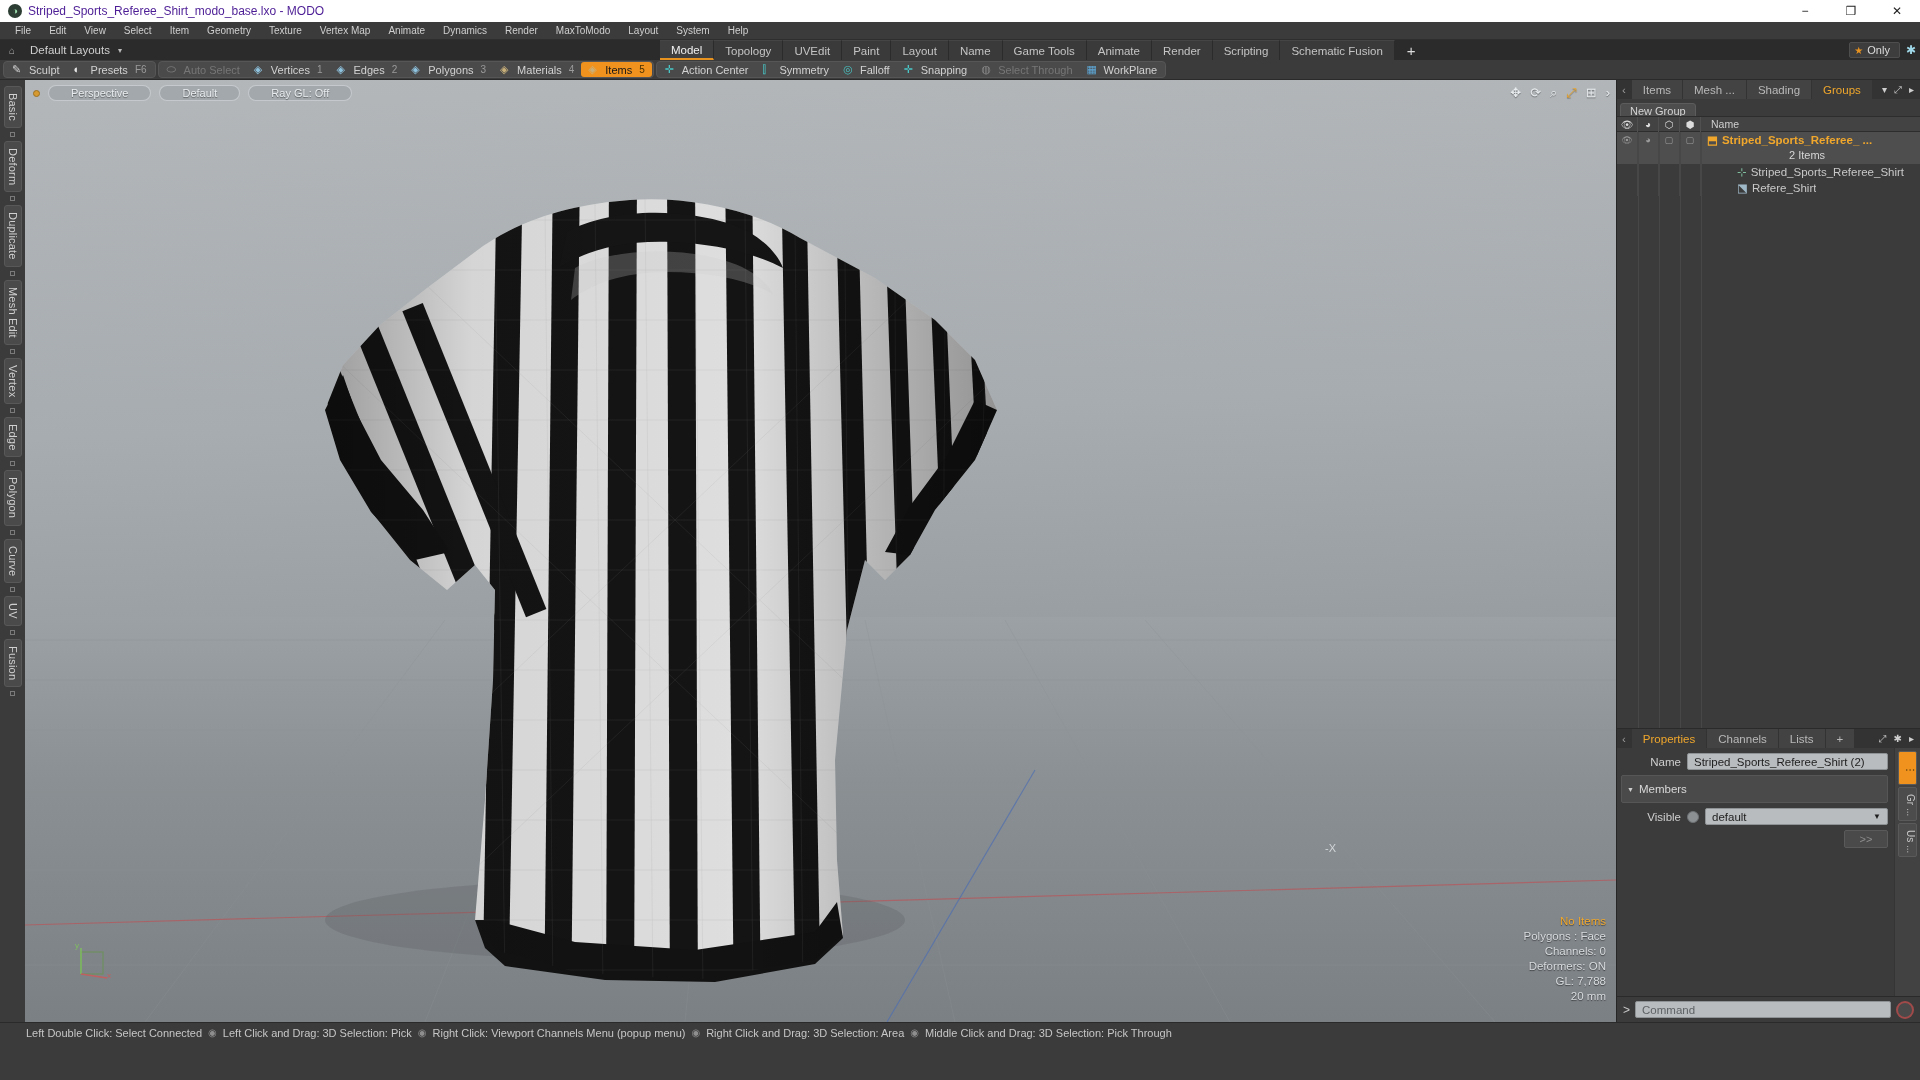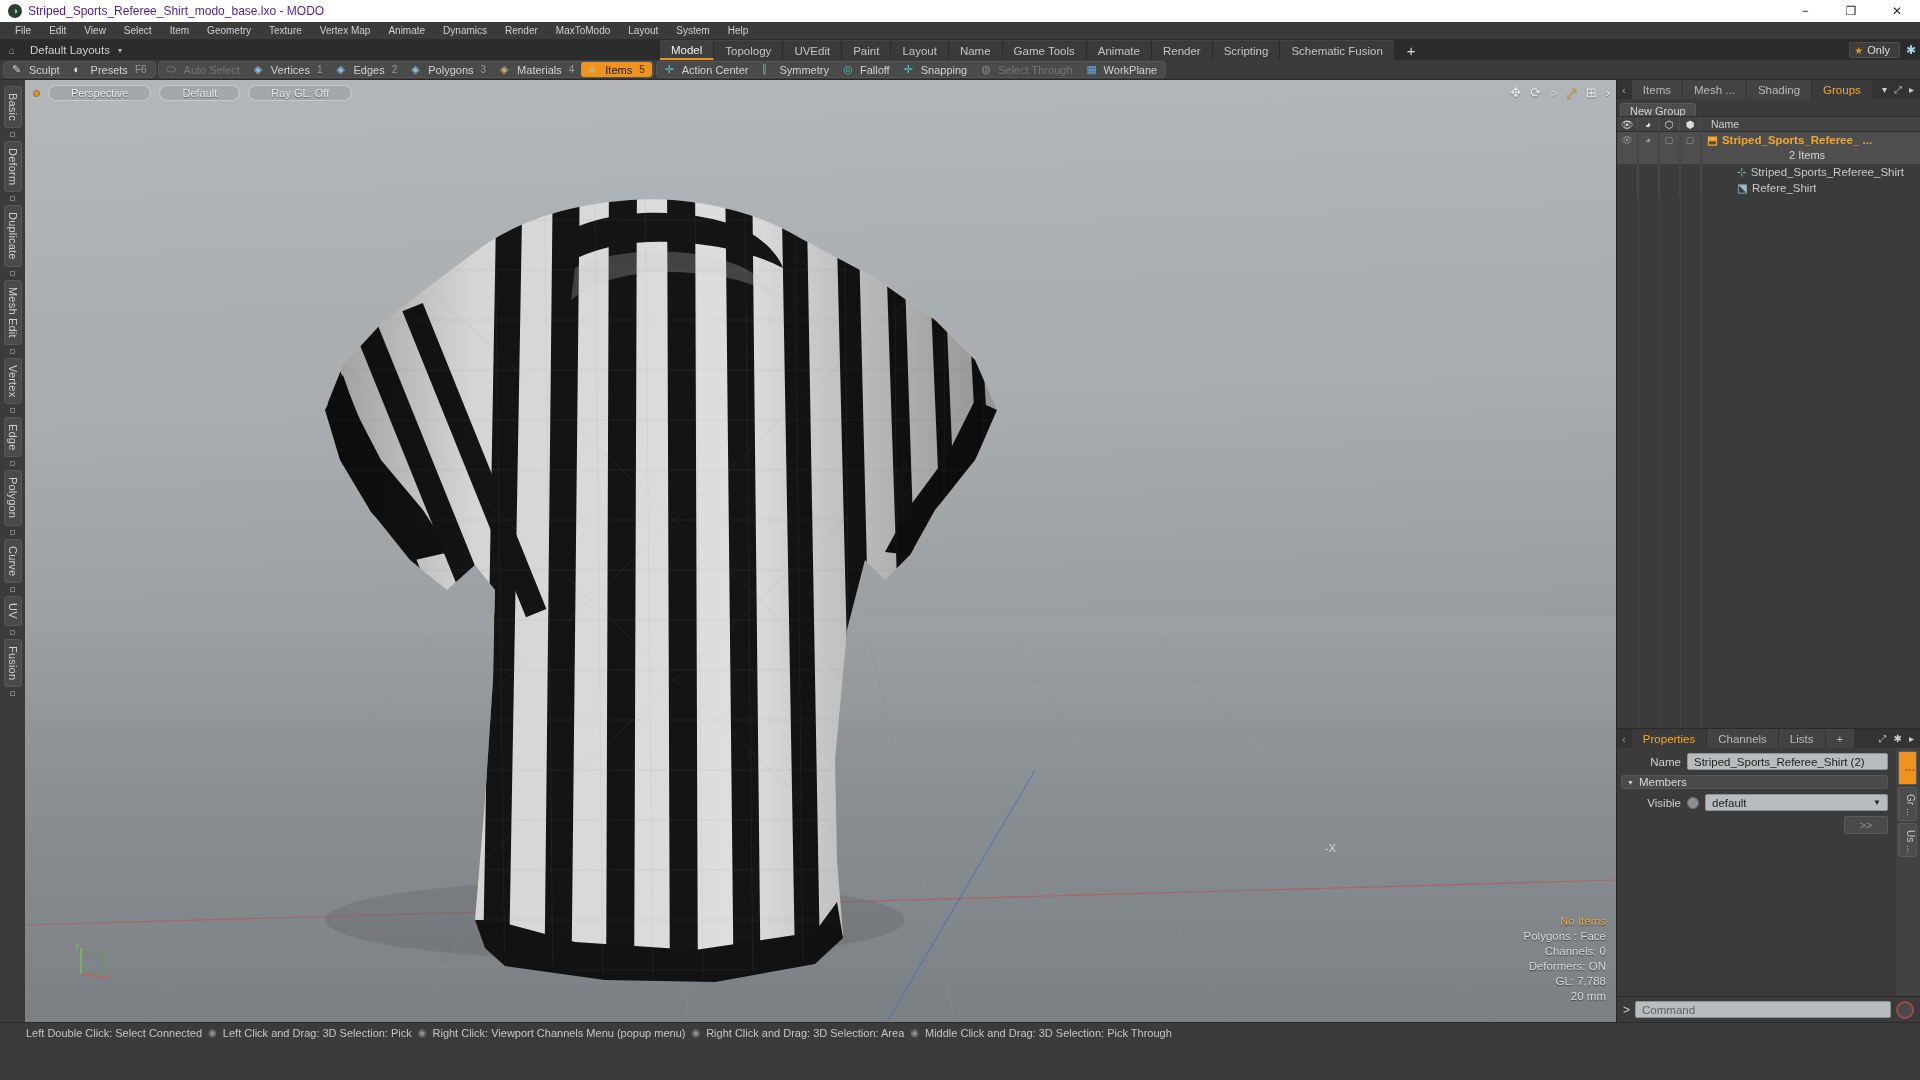--- a/index.html
+++ b/index.html
@@ -136,21 +136,21 @@
   
   .props { flex:1; background:#3b3b3b; display:flex; flex-direction:column;
     border-top:1px solid #2a2a2a; }
   .pbody { flex:1; display:flex; }
   .pmain { flex:1; padding:5px 6px 0 0; }
   .prow { display:flex; align-items:center; gap:6px; margin-bottom:5px; }
   .plabel { font-size:11.5px; color:#cfcfcf; text-align:right; width:64px; }
   .pfield { flex:1; background:#b9bcbe; border:1px solid #8f9294; border-radius:2px;
     height:17px; font-size:11.5px; color:#1e1e1e; padding:0 6px; line-height:16px; }
   .sec-head { display:flex; align-items:center; gap:5px; background:#4a4a4a;
-    border:1px solid #565656; border-radius:2px; height:14px; padding:0 5px;
+    border:1px solid #565656; border-radius:2px; height:28px; padding:0 5px;
     margin:0 0 5px 4px; font-size:11.5px; color:#d8d8d8; }
   .tri { font-size:7px; color:#cfcfcf; }
   .pfield.select { display:flex; align-items:center; justify-content:space-between; }
   .radio { width:12px; height:12px; border-radius:50%; background:#8d9093;
     border:1px solid #6e7174; }
   .gtbtn { width:44px; height:18px; background:#4a4a4a; border:1px solid #5a5a5a;
     border-radius:2px; font-size:11px; color:#8d8d8d; text-align:center;
     line-height:16px; margin-left:auto; }
   .prail { width:26px; background:#424242; border-left:1px solid #353535;
     display:flex; flex-direction:column; align-items:center; padding-top:3px; gap:2px; }

